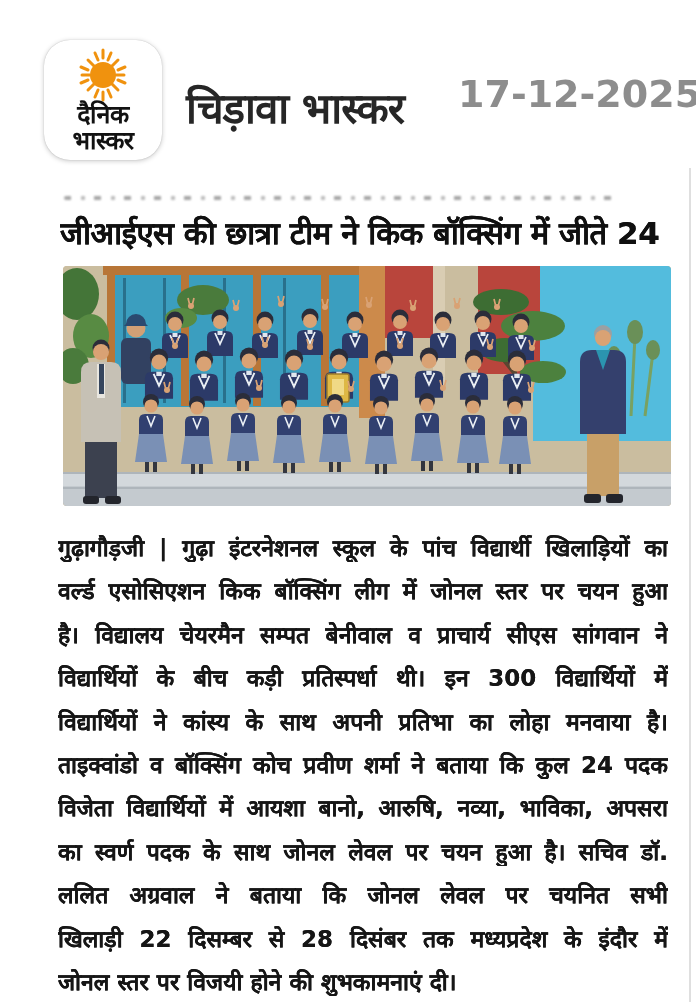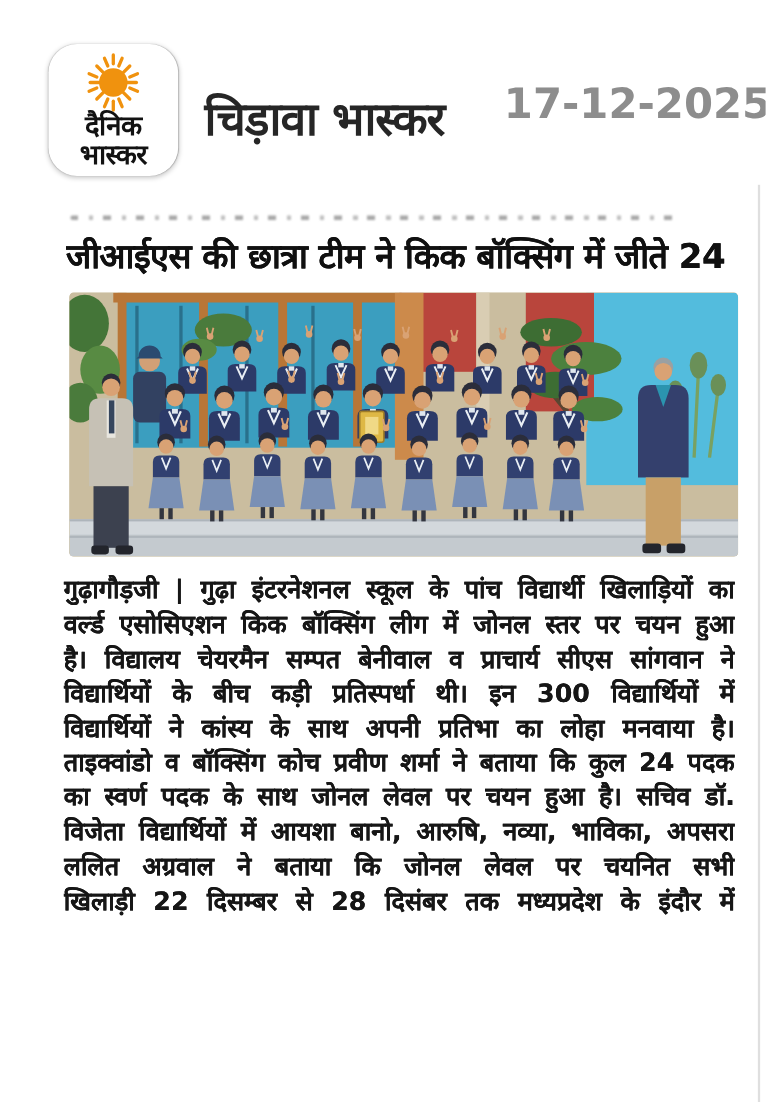--- a/index.html
+++ b/index.html
@@ -48,20 +48,21 @@
     background:#c9bda0;
   }
   .article{
     position:absolute;left:58px;top:519px;width:610px;
   }
   .aline{
     height:31.4px;overflow:hidden;
     font-size:23px;font-weight:700;color:#161616;
     text-align:justify;text-align-last:justify;
     text-shadow:0 0 0.4px #161616;
+    margin-top:12px;
   }
   .aline.last{text-align-last:left;}
   .col-divider{
     position:absolute;left:689px;top:168px;width:2px;height:834px;
     background:#dcdcdc;opacity:.9;
   }
 </style>
 </head>
 <body>
 
@@ -259,19 +260,20 @@
   </svg>
 </div>
 
 <div class="article">
   <div class="aline">गुढ़ागौड़जी | गुढ़ा इंटरनेशनल स्कूल के पांच विद्यार्थी खिलाड़ियों का</div>
   <div class="aline">वर्ल्ड एसोसिएशन किक बॉक्सिंग लीग में जोनल स्तर पर चयन हुआ</div>
   <div class="aline">है। विद्यालय चेयरमैन सम्पत बेनीवाल व प्राचार्य सीएस सांगवान ने</div>
   <div class="aline">विद्यार्थियों के बीच कड़ी प्रतिस्पर्धा थी। इन 300 विद्यार्थियों में</div>
   <div class="aline">विद्यार्थियों ने कांस्य के साथ अपनी प्रतिभा का लोहा मनवाया है।</div>
   <div class="aline">ताइक्वांडो व बॉक्सिंग कोच प्रवीण शर्मा ने बताया कि कुल 24 पदक</div>
+  <div class="aline">विजेता विद्यार्थियों में आयशा बानो, आरुषि, नव्या, भाविका, अपसरा</div>
   <div class="aline">का स्वर्ण पदक के साथ जोनल लेवल पर चयन हुआ है। सचिव डॉ.</div>
-  <div class="aline">विजेता विद्यार्थियों में आयशा बानो, आरुषि, नव्या, भाविका, अपसरा</div>
   <div class="aline">ललित अग्रवाल ने बताया कि जोनल लेवल पर चयनित सभी</div>
   <div class="aline">खिलाड़ी 22 दिसम्बर से 28 दिसंबर तक मध्यप्रदेश के इंदौर में</div>
+  <div class="aline last">जोनल स्तर पर विजयी होने की शुभकामनाएं दी।</div>
 </div>
 
 <div class="col-divider"></div>
 
 </body></html>

